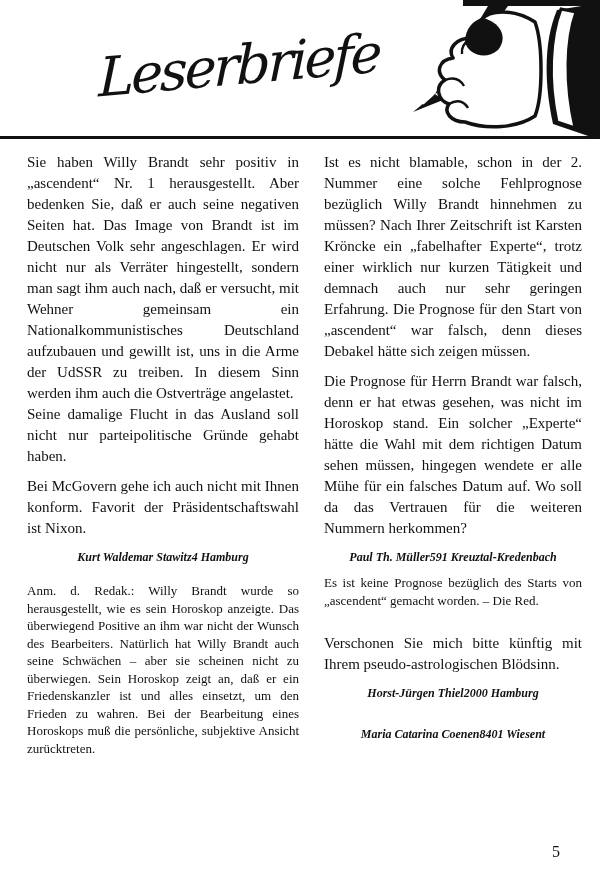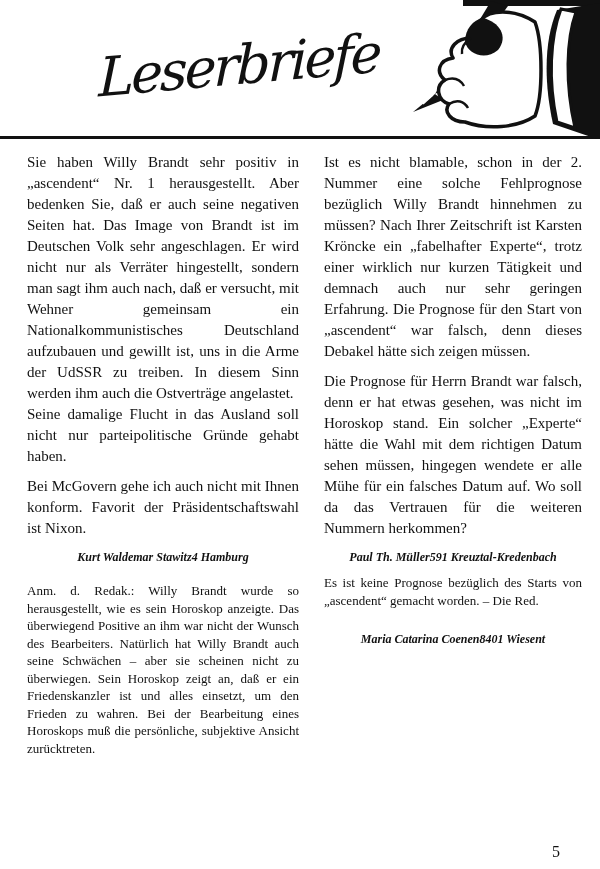--- a/index.html
+++ b/index.html
@@ -137,20 +137,27 @@
       <div>
         <p class="body-p">Ist es nicht blamable, schon in der 2. Nummer eine solche Fehlprognose bezüglich Willy Brandt hinnehmen zu müssen? Nach Ihrer Zeitschrift ist Karsten Kröncke ein „fabelhafter Experte“, trotz einer wirklich nur kurzen Tätigkeit und demnach auch nur sehr geringen Erfahrung. Die Prognose für den Start von „ascendent“ war falsch, denn dieses Debakel hätte sich zeigen müssen.</p>
         <p class="body-p mt">Die Prognose für Herrn Brandt war falsch, denn er hat etwas gesehen, was nicht im Horoskop stand. Ein solcher „Experte“ hätte die Wahl mit dem richtigen Datum sehen müssen, hingegen wendete er alle Mühe für ein falsches Datum auf. Wo soll da das Vertrauen für die weiteren Nummern herkommen?</p>
         <div class="sig">
           <span>Paul Th. Müller</span>
           <span>591 Kreuztal-Kredenbach</span>
         </div>
         <p class="note-p reply-note">Es ist keine Prognose bezüglich des Starts von „ascendent“ gemacht worden. – Die Red.</p>
       </div>
 
+      <div class="letter4">
+        <p class="body-p">Verschonen Sie mich bitte künftig mit Ihrem pseudo-astrologischen Blödsinn.</p>
+        <div class="sig">
+          <span>Horst-Jürgen Thiel</span>
+          <span>2000 Hamburg</span>
+        </div>
+      </div>
 
       <div class="letter5">
         <div class="sig">
           <span>Maria Catarina Coenen</span>
           <span>8401 Wiesent</span>
         </div>
       </div>
 
     </div>
   </div>

